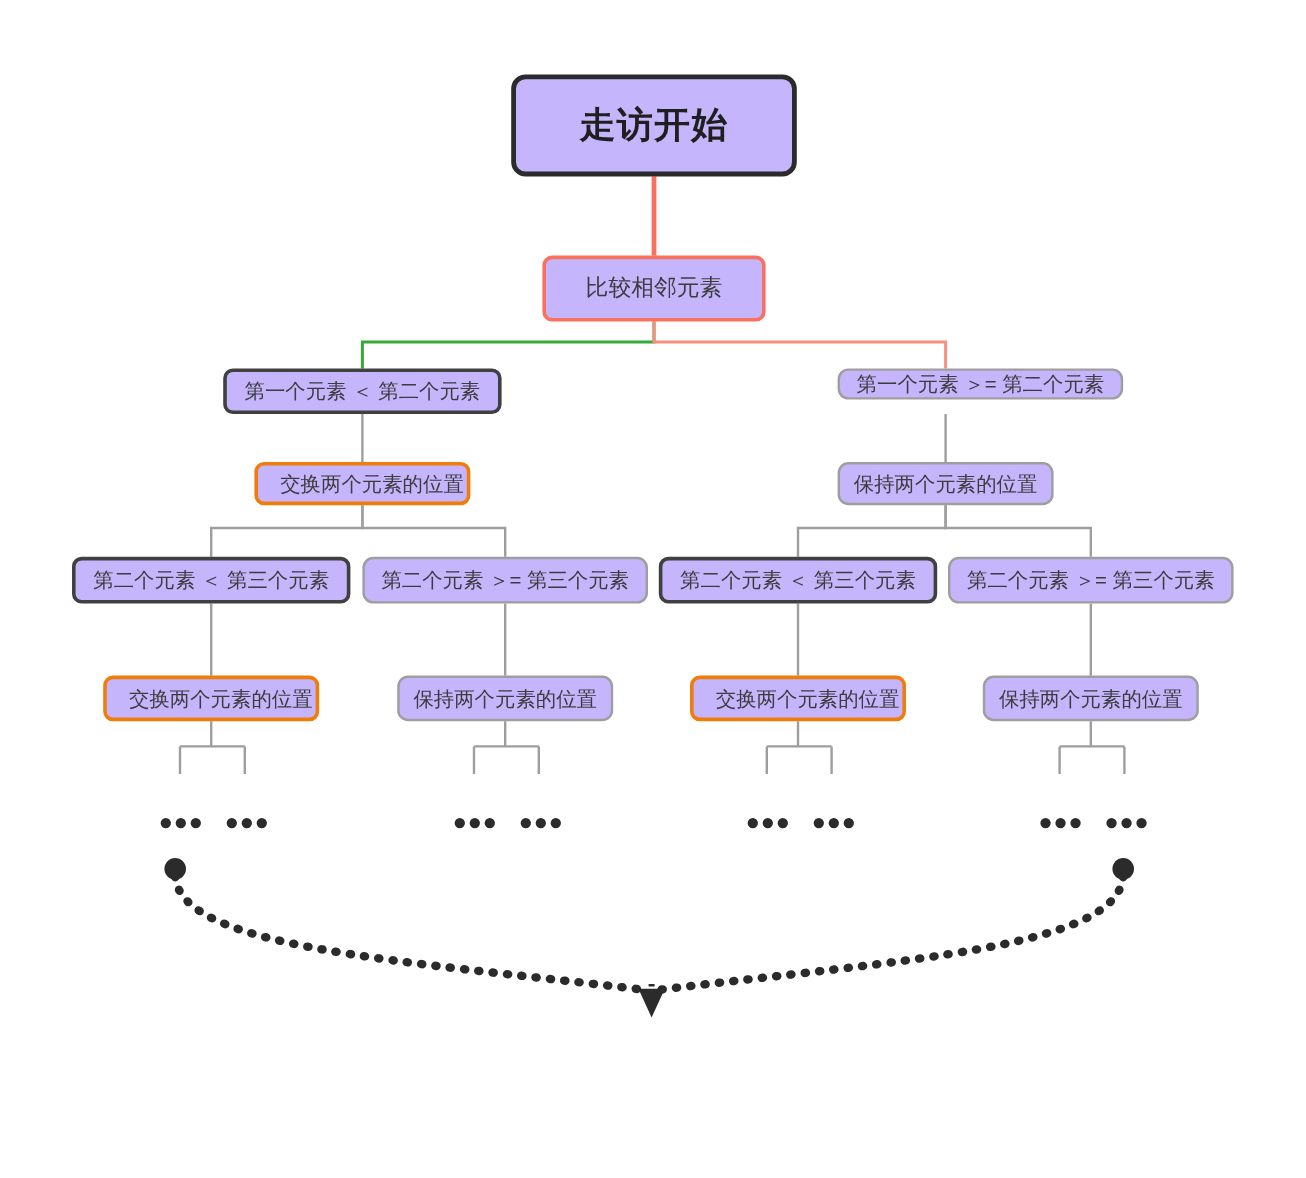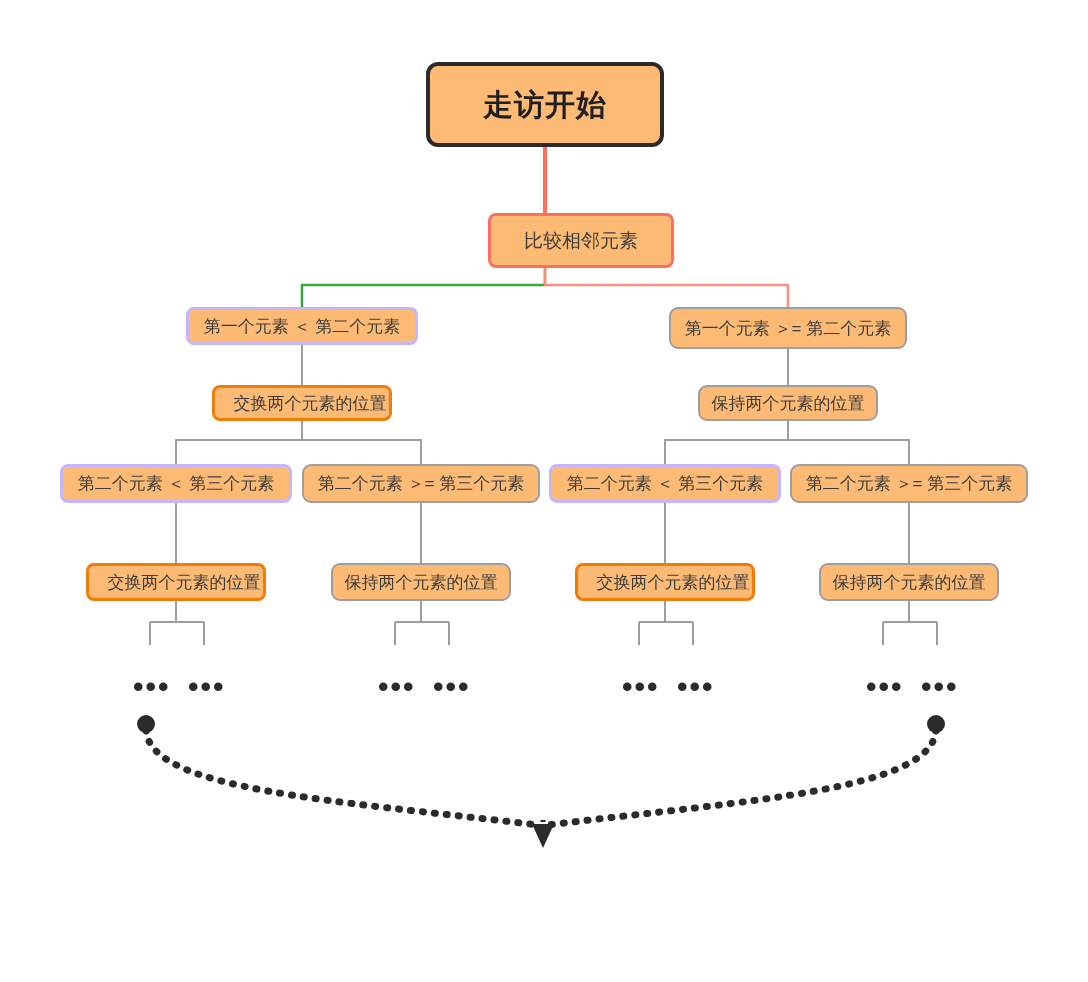--- a/index.html
+++ b/index.html
@@ -24,44 +24,43 @@
     width: 1088px;
     height: 982px;
     pointer-events: none;
   }
   .node {
     position: absolute;
     box-sizing: border-box;
     display: flex;
     align-items: center;
     justify-content: center;
-    background: #fdba74;
+    background: #c4b5fd;
     color: #3c3c3c;
     white-space: nowrap;
     line-height: 1;
   }
   
   .node.terminal {
     border: 4px solid #2b2b2b;
     border-radius: 12px;
     font-size: 30px;
     font-weight: bold;
     color: #1f1f1f;
     letter-spacing: 1px;
   }
   
   .node.salmon {
     border: 3px solid #f9705f;
     border-radius: 8px;
     font-size: 19px;
-    margin-left: 36px;
   }
   
   .node.green {
-    border: 3px solid #c4b5fd;
+    border: 3px solid #404040;
     border-radius: 8px;
     font-size: 17px;
   }
   
   .node.gray {
     border: 2px solid #9e9e9e;
     border-radius: 9px;
     font-size: 17px;
   }
   
@@ -129,21 +128,21 @@
   </div>
 
   <div class="node salmon" style="left:452px; top:213px; width:186px; height:55px;">
     <span>比较相邻元素</span>
   </div>
 
   <div class="node green" style="left:186px; top:307px; width:232px; height:38px;">
     <span>第一个元素 ＜ 第二个元素</span>
   </div>
 
-  <div class="node gray" style="left:669px; top:307px; width:238px; height:42px;justify-content:center;">
+  <div class="node gray" style="left:698px; top:307px; width:238px; height:26px;justify-content:center;">
     <span>第一个元素 ＞= 第二个元素</span>
   </div>
 
   <div class="node orange" style="left:212px; top:385px; width:180px; height:36px;">
     <span>交换两个元素的位置</span>
   </div>
 
   <div class="node gray" style="left:698px; top:385px; width:180px; height:36px;">
     <span>保持两个元素的位置</span>
   </div>

